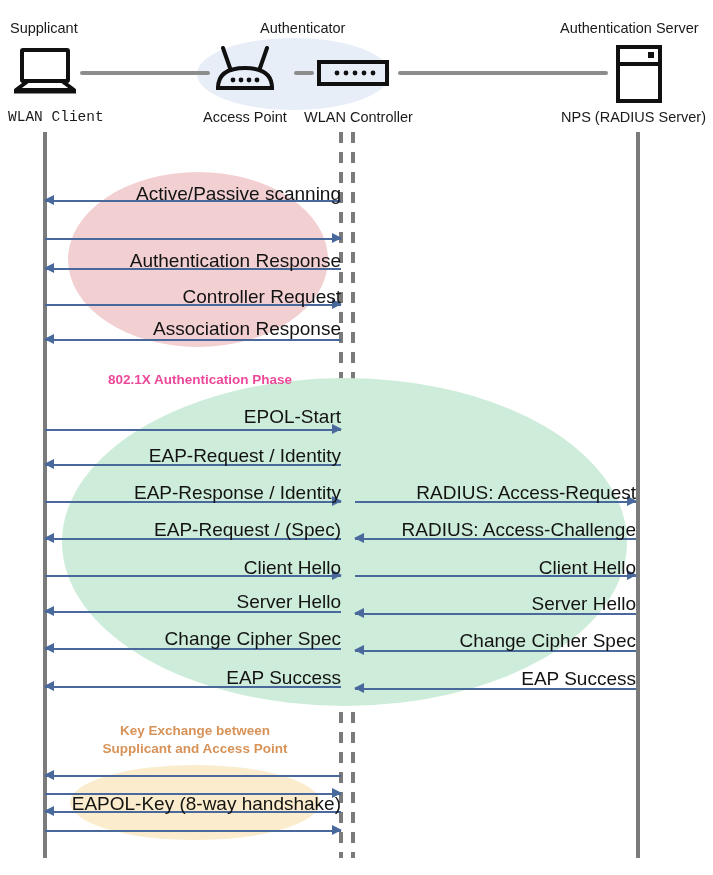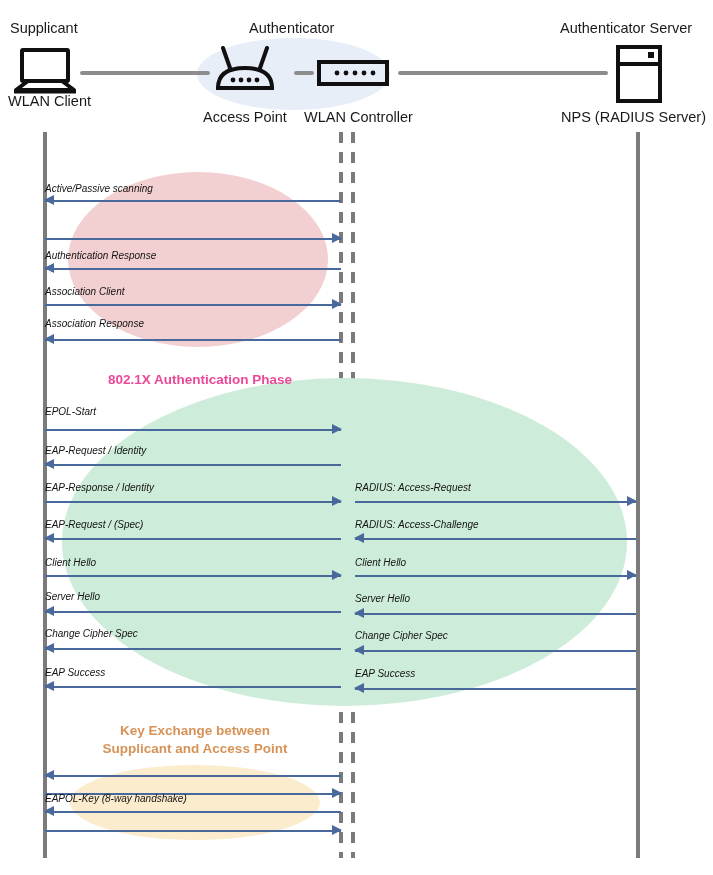--- a/index.html
+++ b/index.html
@@ -111,38 +111,37 @@
   .msg.to-right .head {
     right: -1px;
     border-left: 10px solid #49699c;
   }
   .msg.to-left .head {
     left: -1px;
     border-right: 10px solid #49699c;
   }
   .msg-label {
     position: absolute;
-    font-size: 10px;
+    font-size: 19px;
     color: #131313;
-    text-align: left;
+    text-align: right;
     white-space: nowrap;
     line-height: 1;
-    font-style: italic;
   }
 </style>
 </head>
 <body>
 
 <div id="stage">
 
   <div class="auth-blob"></div>
 
   <div class="role-label" style="left:10px; top:21px;">Supplicant</div>
-  <div class="role-label" style="left:249px; top:21px;">Authenticator</div>
-  <div class="role-label" style="left:560px; top:21px;">Authenticator Server</div>
+  <div class="role-label" style="left:260px; top:21px;">Authenticator</div>
+  <div class="role-label" style="left:560px; top:21px;">Authentication Server</div>
 
   <div class="hlink" style="left:80px; top:71px; width:130px;"></div>
   <div class="hlink" style="left:294px; top:71px; width:20px;"></div>
   <div class="hlink" style="left:398px; top:71px; width:210px;"></div>
 
   <div style="position:absolute; left:12px; top:48px;">
     <svg width="66" height="48" viewBox="0 0 66 48">
       <rect x="10" y="2" width="46" height="31" rx="1" fill="none" stroke="#101010" stroke-width="4"></rect>
       <path d="M4 42 L16 33 L50 33 L62 42 Z" fill="none" stroke="#101010" stroke-width="4" stroke-linejoin="round"></path>
       <line x1="2" y1="43.5" x2="64" y2="43.5" stroke="#101010" stroke-width="4"></line>
@@ -174,21 +173,21 @@
   </div>
 
   <div style="position:absolute; left:615px; top:45px;">
     <svg width="48" height="58" viewBox="0 0 48 58">
       <rect x="3" y="2" width="42" height="54" fill="none" stroke="#101010" stroke-width="4"></rect>
       <line x1="3" y1="19" x2="45" y2="19" stroke="#101010" stroke-width="4"></line>
       <rect x="33" y="7" width="6" height="6" fill="#101010"></rect>
     </svg>
   </div>
 
-  <div class="device-label" style="left:8px; top:94px;">WLAN Client</div>
+  <div class="device-label" style="left:8px; top:110px;font-family:Liberation Mono, monospace;">WLAN Client</div>
   <div class="device-label" style="left:203px; top:110px;">Access Point</div>
   <div class="device-label" style="left:304px; top:110px;">WLAN Controller</div>
   <div class="device-label" style="left:561px; top:110px;">NPS (RADIUS Server)</div>
 
   <div class="lifeline" style="left:43px; top:132px; height:726px;"></div>
   <div class="lifeline-dashed" style="left:339px; top:132px; height:726px;"></div>
   <div class="lifeline-dashed" style="left:351px; top:132px; height:726px;"></div>
   <div class="lifeline" style="left:636px; top:132px; height:726px;"></div>
 
   <div class="phase-blob blob-red" style="left:68px; top:172px; width:260px; height:175px;"></div>
@@ -207,21 +206,21 @@
   <div class="msg to-left" style="left:45px; top:267px; width:296px;">
     <div class="shaft"></div>
       <div class="head"></div>
   </div>
   <div class="msg-label" style="left:45px; top:251px; width:296px;">Authentication Response</div>
 
   <div class="msg to-right" style="left:45px; top:303px; width:296px;">
     <div class="shaft"></div>
       <div class="head"></div>
   </div>
-  <div class="msg-label" style="left:45px; top:287px; width:296px;">Association Client</div>
+  <div class="msg-label" style="left:45px; top:287px; width:296px;">Controller Request</div>
 
   <div class="msg to-left" style="left:45px; top:338px; width:296px;">
     <div class="shaft"></div>
       <div class="head"></div>
   </div>
   <div class="msg-label" style="left:45px; top:319px; width:296px;">Association Response</div>
 
   <div class="phase-blob blob-green" style="left:62px; top:378px; width:565px; height:328px;"></div>
   <div class="phase-title" style="left:85px; top:371px; width:230px; color:#ec4899;">802.1X Authentication Phase</div>
 

